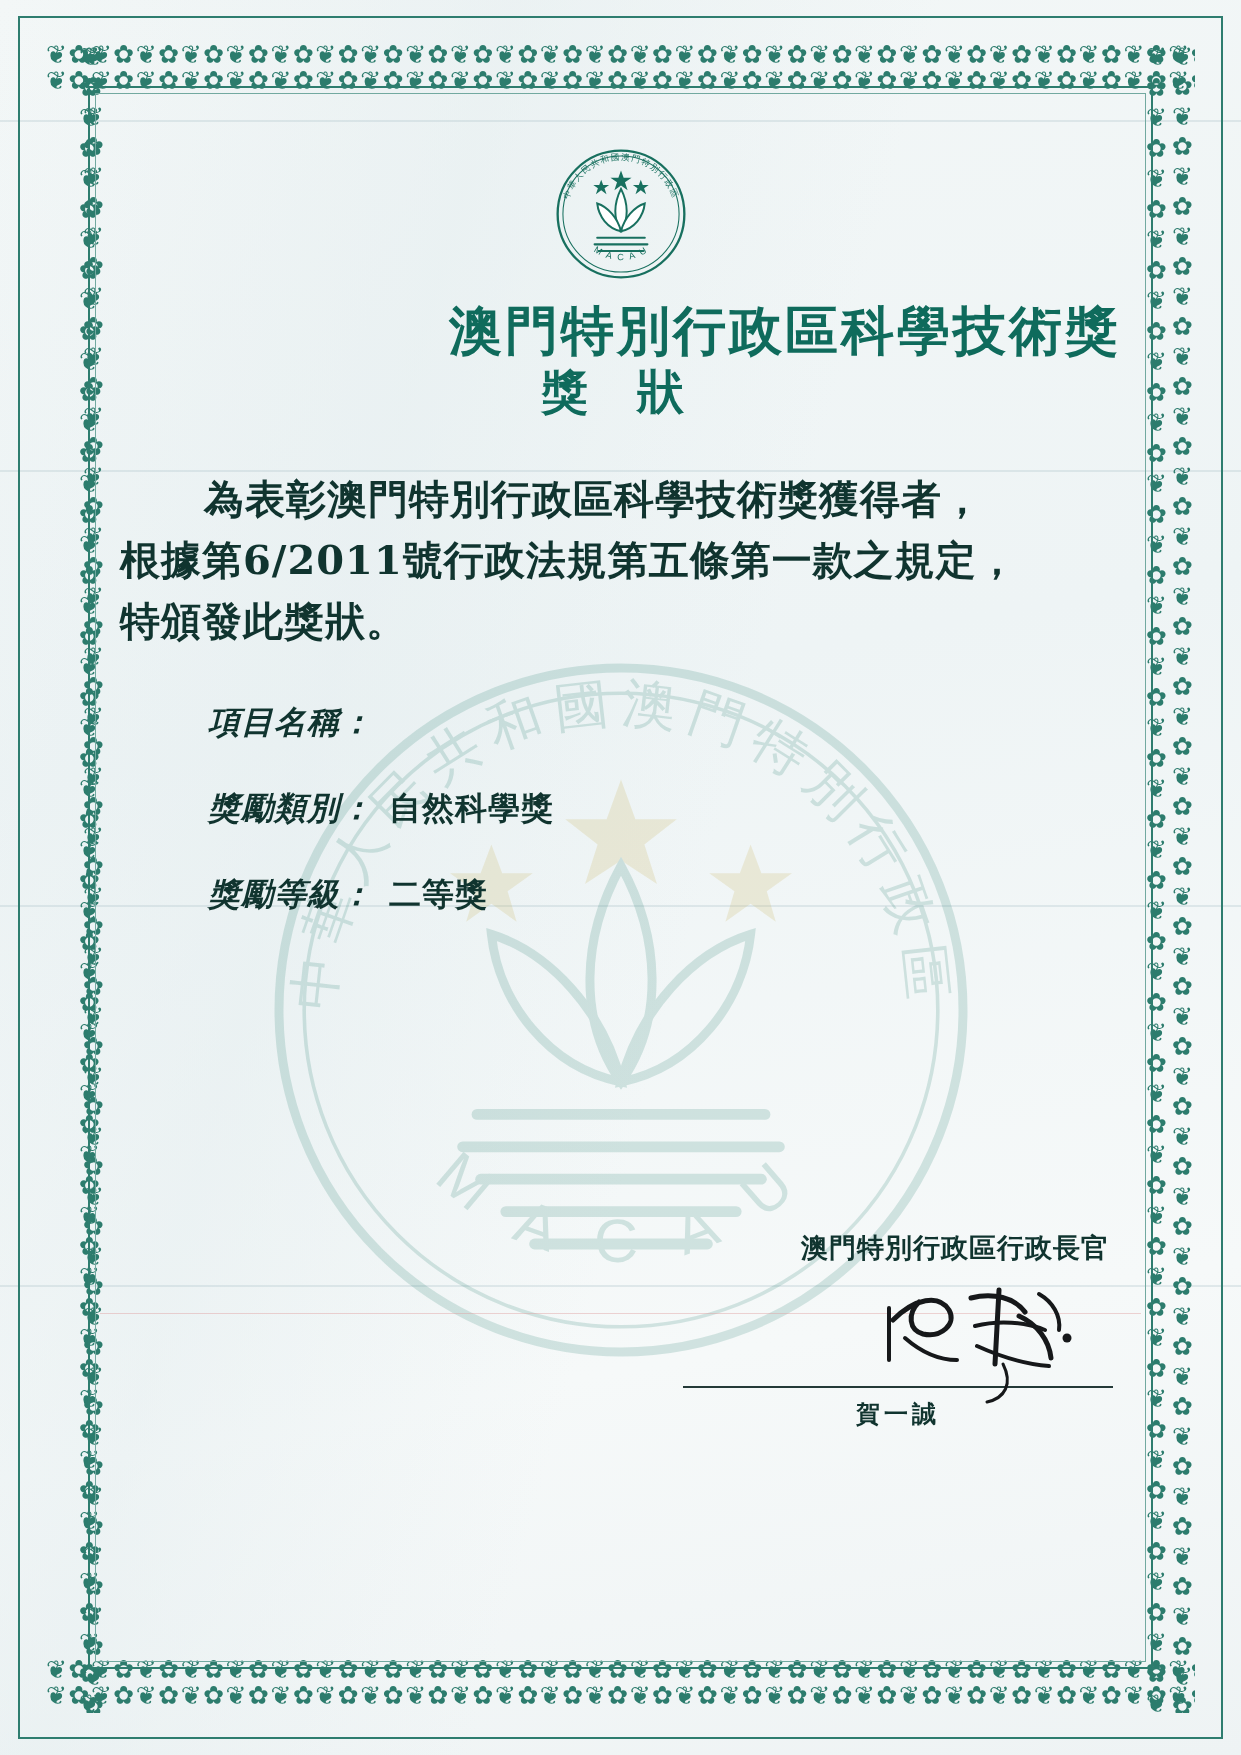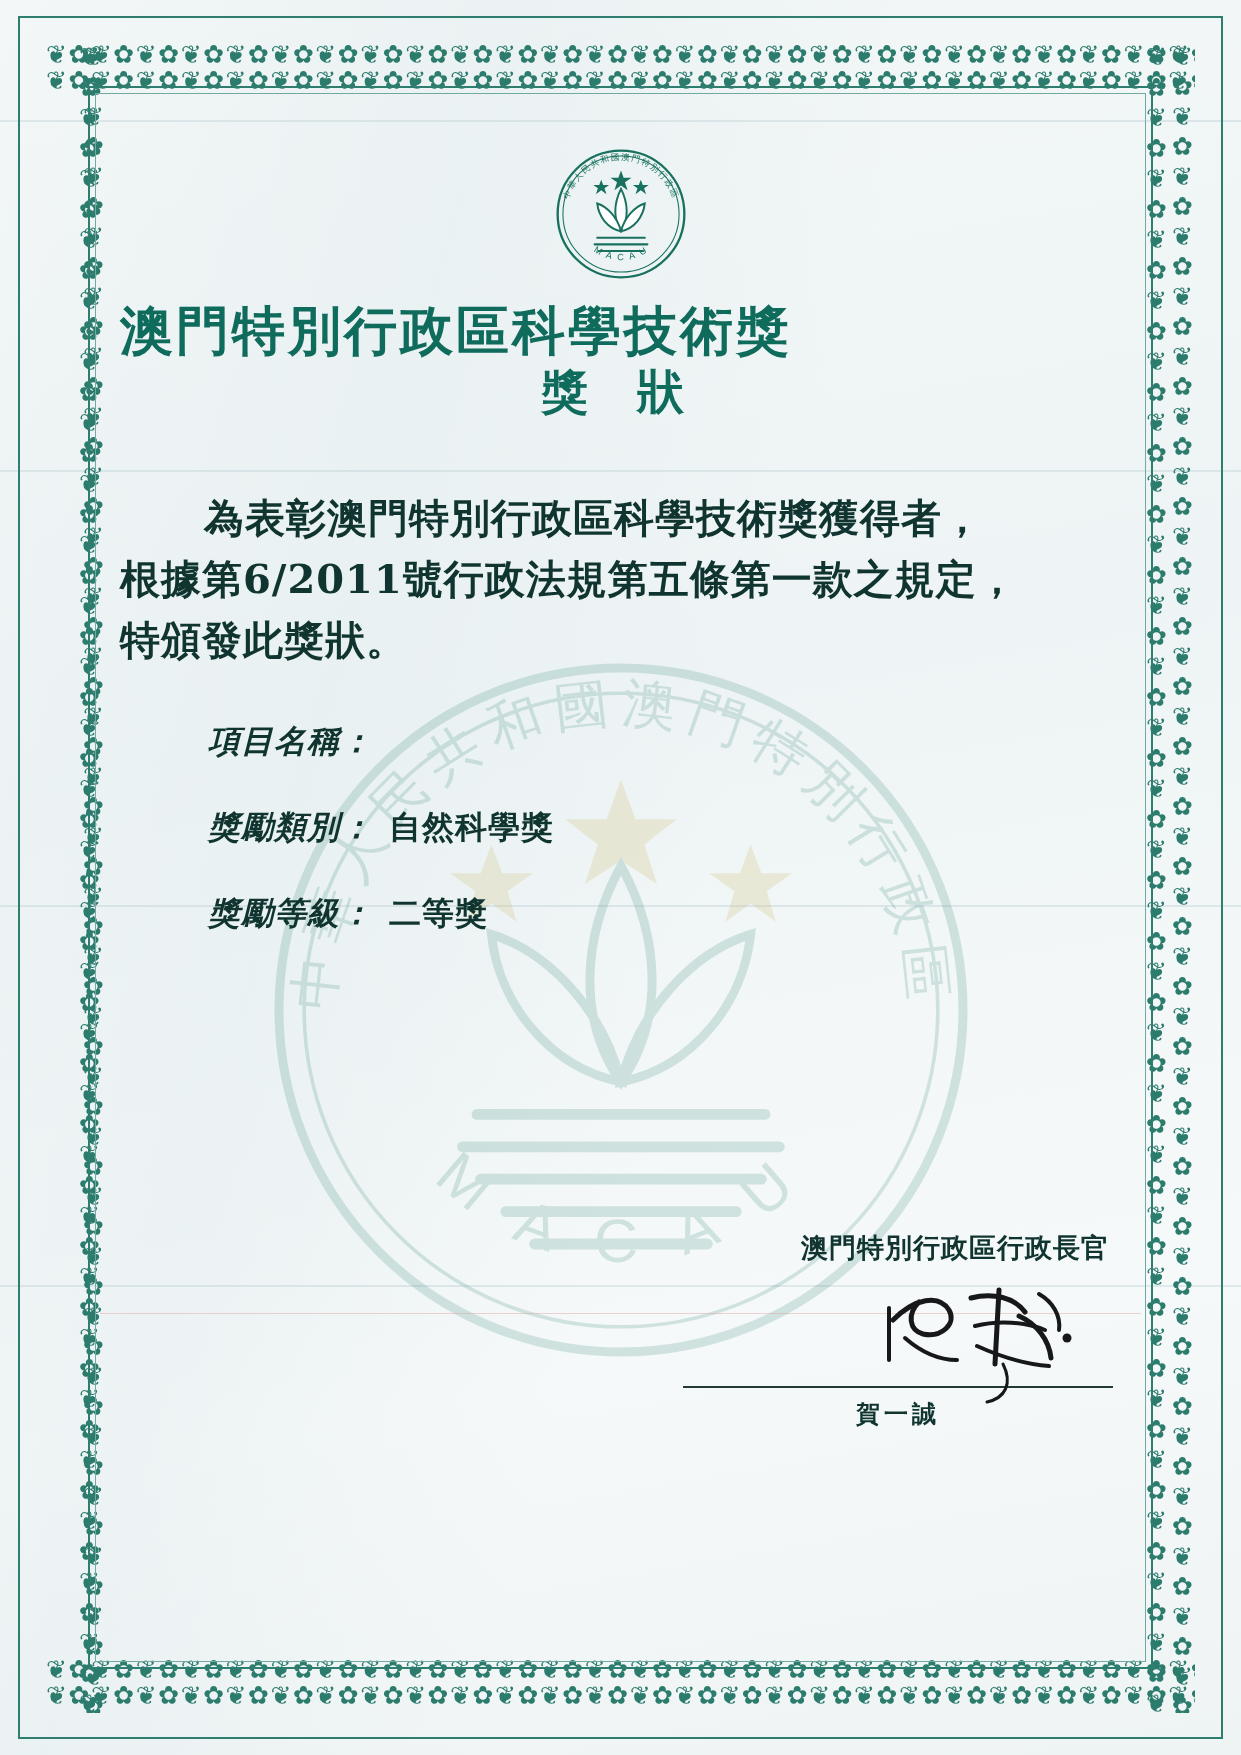--- a/index.html
+++ b/index.html
@@ -123,39 +123,39 @@
   
   .content {
     position: absolute;
     left: 120px;
     right: 120px;
     top: 300px;
     z-index: 5;
   }
 
   .title-main {
-    text-align: left;
+    text-align: right;
     color: #0f6b5c;
     font-size: 53px;
     font-weight: bold;
     letter-spacing: 3px;
     line-height: 1.15;
     font-family: "DejaVu Serif", "Liberation Serif", serif;
   }
   .title-sub {
     text-align: center;
     color: #0f6b5c;
     font-size: 47px;
     font-weight: bold;
     letter-spacing: 16px;
     font-family: "DejaVu Serif", "Liberation Serif", serif;
   }
 
   .paragraph {
-    margin-top: 64px;
+    margin-top: 45px;
     color: #10342f;
     font-size: 40px;
     font-weight: bold;
     line-height: 1.52;
     letter-spacing: 1px;
     text-align: left;
     font-family: "DejaVu Serif", "Liberation Serif", serif;
   }
   .paragraph .indent { display: inline-block; width: 84px; }
 

